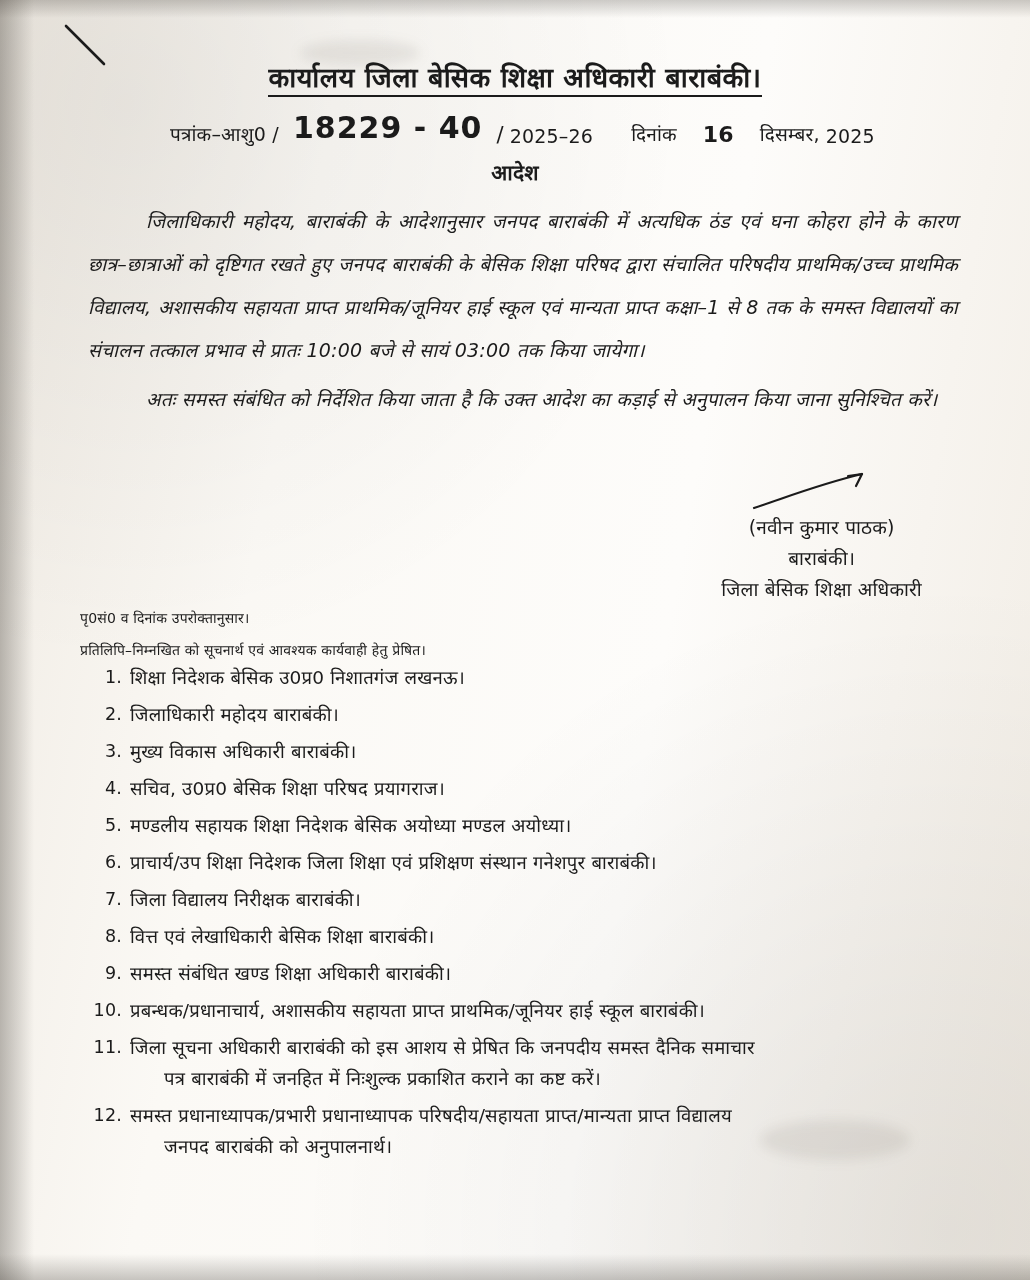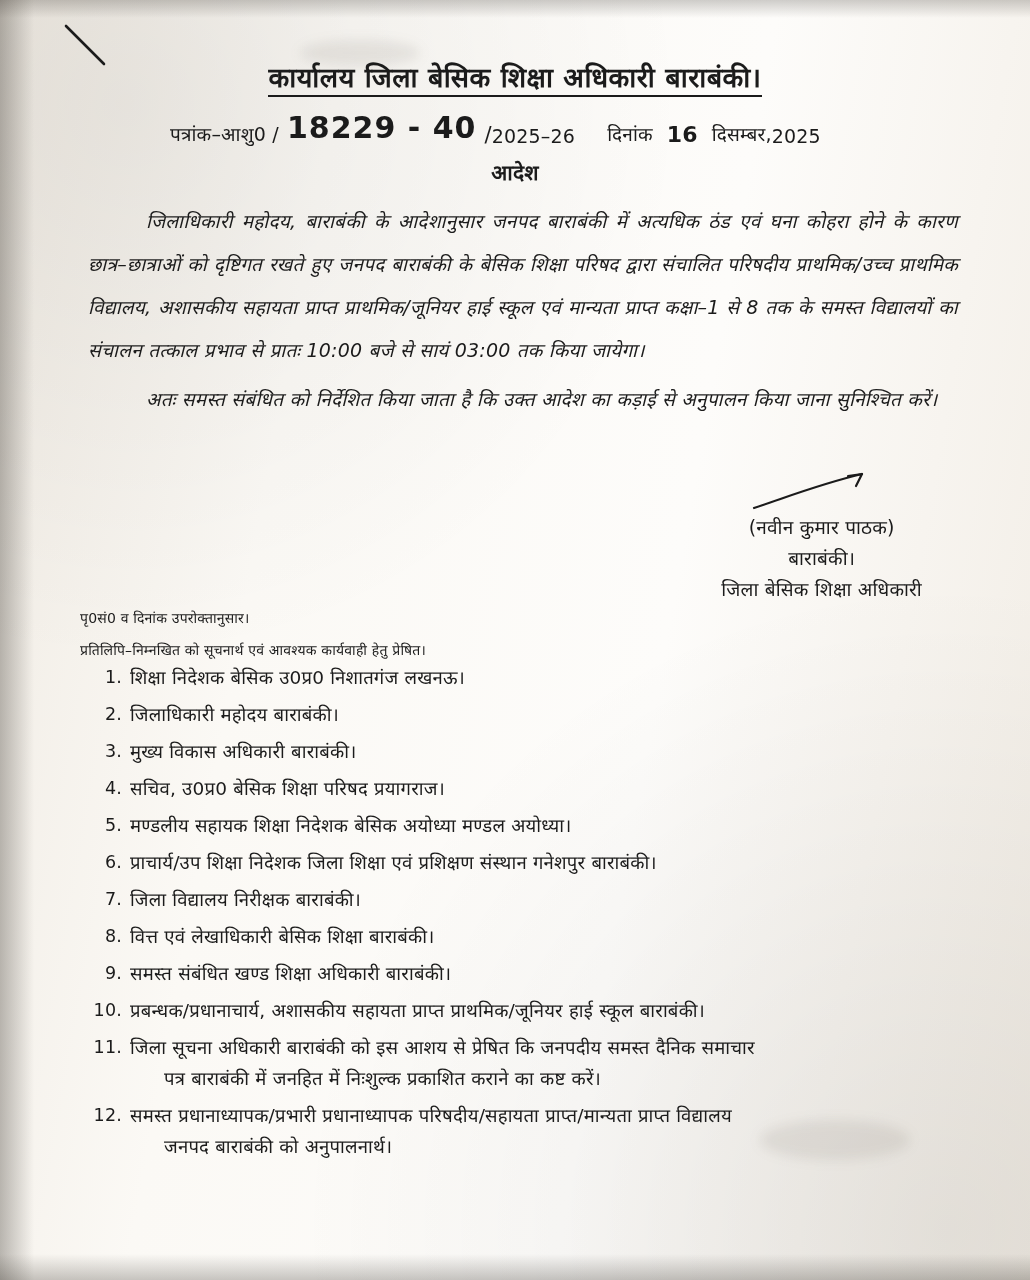--- a/index.html
+++ b/index.html
@@ -82,37 +82,38 @@
   }
 
   .ref-line {
     position: absolute;
     top: 112px;
     left: 170px;
     right: 120px;
     display: flex;
     align-items: flex-end;
     font-size: 19px;
+    gap: 6px;
     text-align: center;
   }
   .ref-label { font-size: 19px; }
   .ref-number {
     font-size: 30px;
     font-weight: 600;
     letter-spacing: 1px;
     margin: 0 8px;
     transform: translateY(-2px);
   }
   .ref-slash { font-size: 21px; }
   .ref-session { font-size: 19px; }
   .ref-dateword { font-size: 19px; margin-left: 32px; }
   .ref-dateday {
     font-size: 22px;
     font-weight: 600;
-    margin: 0 14px;
+    margin: 0 20px;
   }
   .ref-month { font-size: 19px; }
   .ref-year { font-size: 19px; }
 
   .order-word {
     position: absolute;
     top: 158px;
     left: 0;
     right: 0;
     text-align: center;

